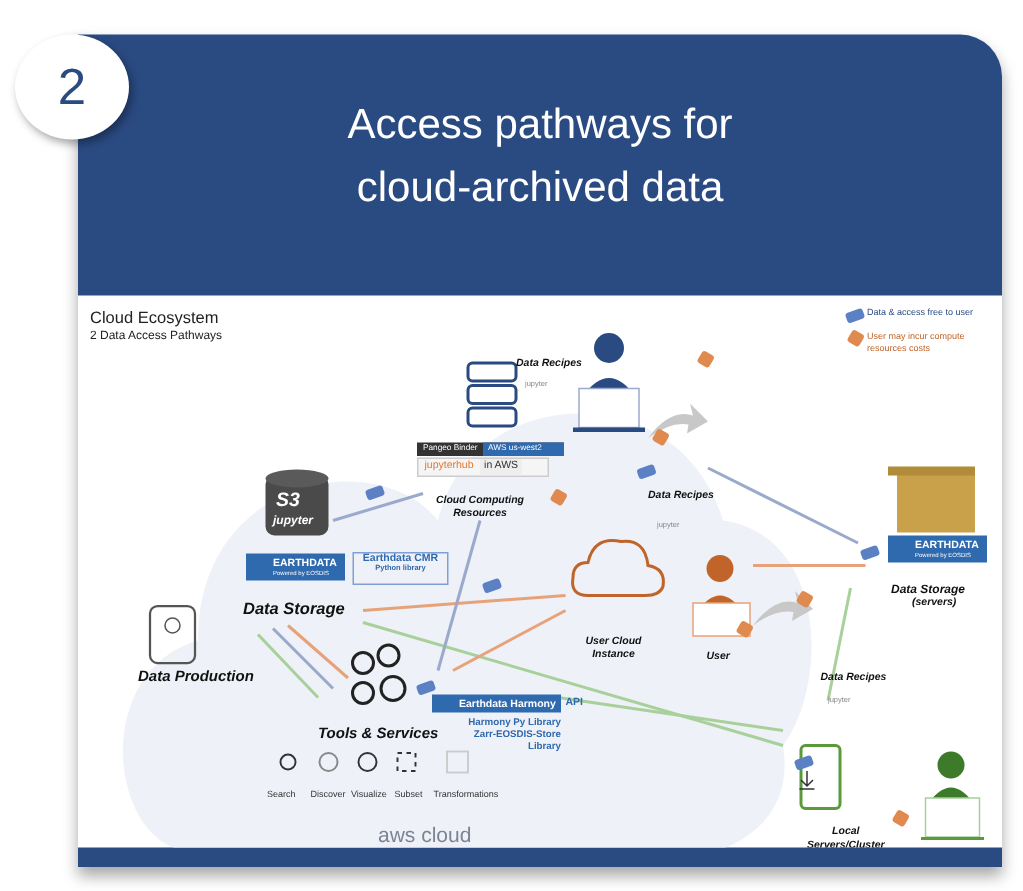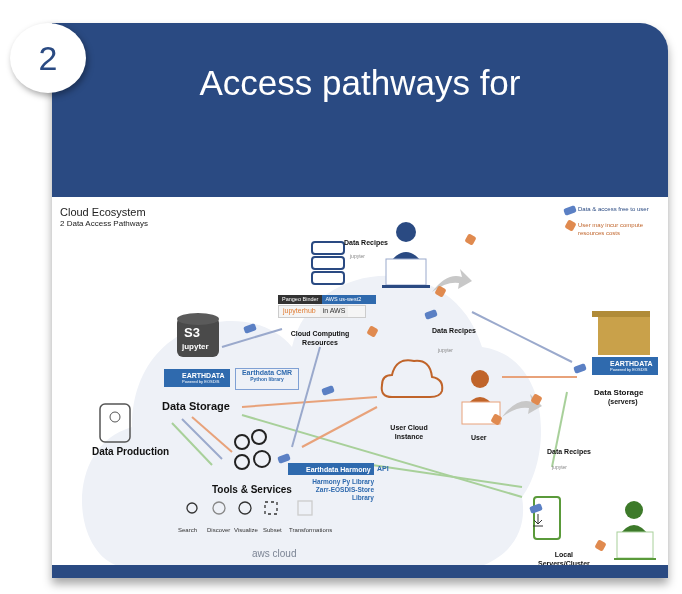--- a/index.html
+++ b/index.html
@@ -1,38 +1,39 @@
 <!DOCTYPE html>
 <html><head>
 <meta charset="utf-8">
 <style>
   html,body{margin:0;padding:0;background:#fff;}
   body{width:682px;height:594px;position:relative;overflow:hidden;font-family:"Liberation Sans",sans-serif;}
   .card{position:absolute;left:52px;top:23px;width:616px;height:555px;background:#2a4a82;border-radius:0 28px 0 0;box-shadow:0 6px 10px rgba(0,0,0,.35);}
-  .title{position:absolute;left:52px;top:62px;width:616px;text-align:center;color:#fff;font-size:35px;line-height:42px;}
+  .title{position:absolute;left:52px;top:62px;width:616px;text-align:center;color:#fff;font-size:28px;line-height:42px;}
   .badge{position:absolute;left:10px;top:23px;width:76px;height:70px;border-radius:50%;background:#fff;box-shadow:2px 3px 6px rgba(0,0,0,.35);display:flex;align-items:center;justify-content:center;color:#2a4a82;font-size:34px;}
   .panel{position:absolute;left:52px;top:197px;width:616px;height:368px;background:#fff;overflow:hidden;}
   .abs{position:absolute;}
   .t-eco{left:8px;top:9px;font-size:11px;color:#222;}
   .t-eco2{left:8px;top:22px;font-size:8px;color:#222;}
-  .lbl{position:absolute;font-weight:bold;color:#111;text-align:center;white-space:nowrap;}
+  .lbl{position:absolute;font-weight:bold;color:#111;text-align:center;white-space:nowrap;font-style:italic;}
   .small{font-size:7px;}
   .legend1{left:526px;top:9px;font-size:6px;color:#2a4a82;}
   .legend2{left:526px;top:24px;font-size:6px;color:#c0642a;width:80px;line-height:8px;}
   .tagb{position:absolute;width:12px;height:7px;background:#5b80c4;border-radius:2px;transform:rotate(-20deg);}
   .tago{position:absolute;width:9px;height:9px;background:#e08a4f;border-radius:2px;transform:rotate(30deg);}
   .eb{position:absolute;background:#2f6aae;color:#fff;font-size:7px;font-weight:bold;display:flex;align-items:center;padding-left:18px;box-sizing:border-box;}
   .sm{position:absolute;font-size:6px;color:#333;}
 </style>
 </head>
 <body>
 
 <div class="card"></div>
 <div class="title">
   <div>Access pathways for</div>
+  <div>cloud-archived data</div>
 </div>
 <div class="badge">2</div>
 
 <div class="panel">
   <svg class="abs" style="left:0;top:0" width="616" height="381">
 
     <path d="M70 370 C20 360 10 250 80 230 C80 120 200 100 240 150 C260 60 400 50 430 150 C500 160 500 260 470 300 C480 360 420 380 380 375 Z" fill="#eef1f7"></path>
     <text x="224" y="358" font-size="10" fill="#7b8494" font-family="Liberation Sans, sans-serif" opacity="0">.</text>
 
     <g stroke-width="2" fill="none">
@@ -185,21 +186,21 @@
     <div>Zarr-EOSDIS-Store</div>
     <div>Library</div>
   </div>
 
   <div class="sm" style="left:126px;top:330px">Search</div>
   <div class="sm" style="left:155px;top:330px">Discover</div>
   <div class="sm" style="left:182px;top:330px">Visualize</div>
   <div class="sm" style="left:211px;top:330px">Subset</div>
   <div class="sm" style="left:237px;top:330px">Transformations</div>
 
-  <div class="abs" style="left:200px;top:351px;font-size:10px;color:#7b8494">aws cloud</div>
+  <div class="abs" style="left:200px;top:351px;font-size:14px;color:#7b8494">aws cloud</div>
 
   <div class="lbl small" style="left:495px;top:251px">Data Recipes</div>
   <div class="abs" style="left:500px;top:267px;font-size:5px;color:#888">jupyter</div>
   <div class="lbl small" style="left:486px;top:353px;line-height:9px">
     <div>Local</div>
     <div>Servers/Cluster</div>
   </div>
 </div>
 
 </body></html>

